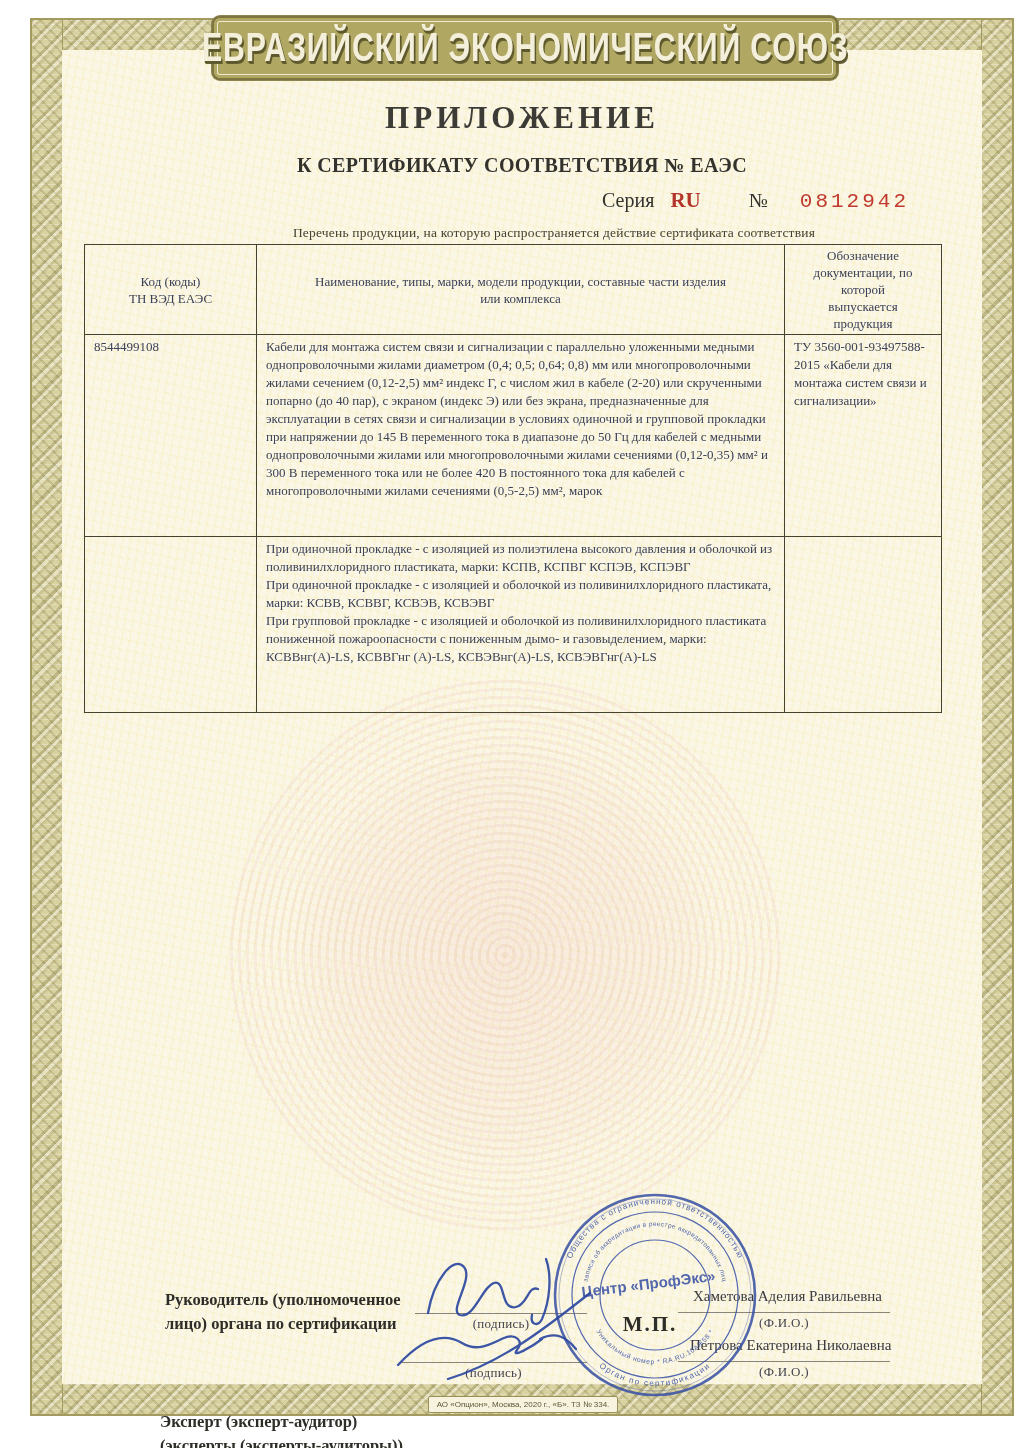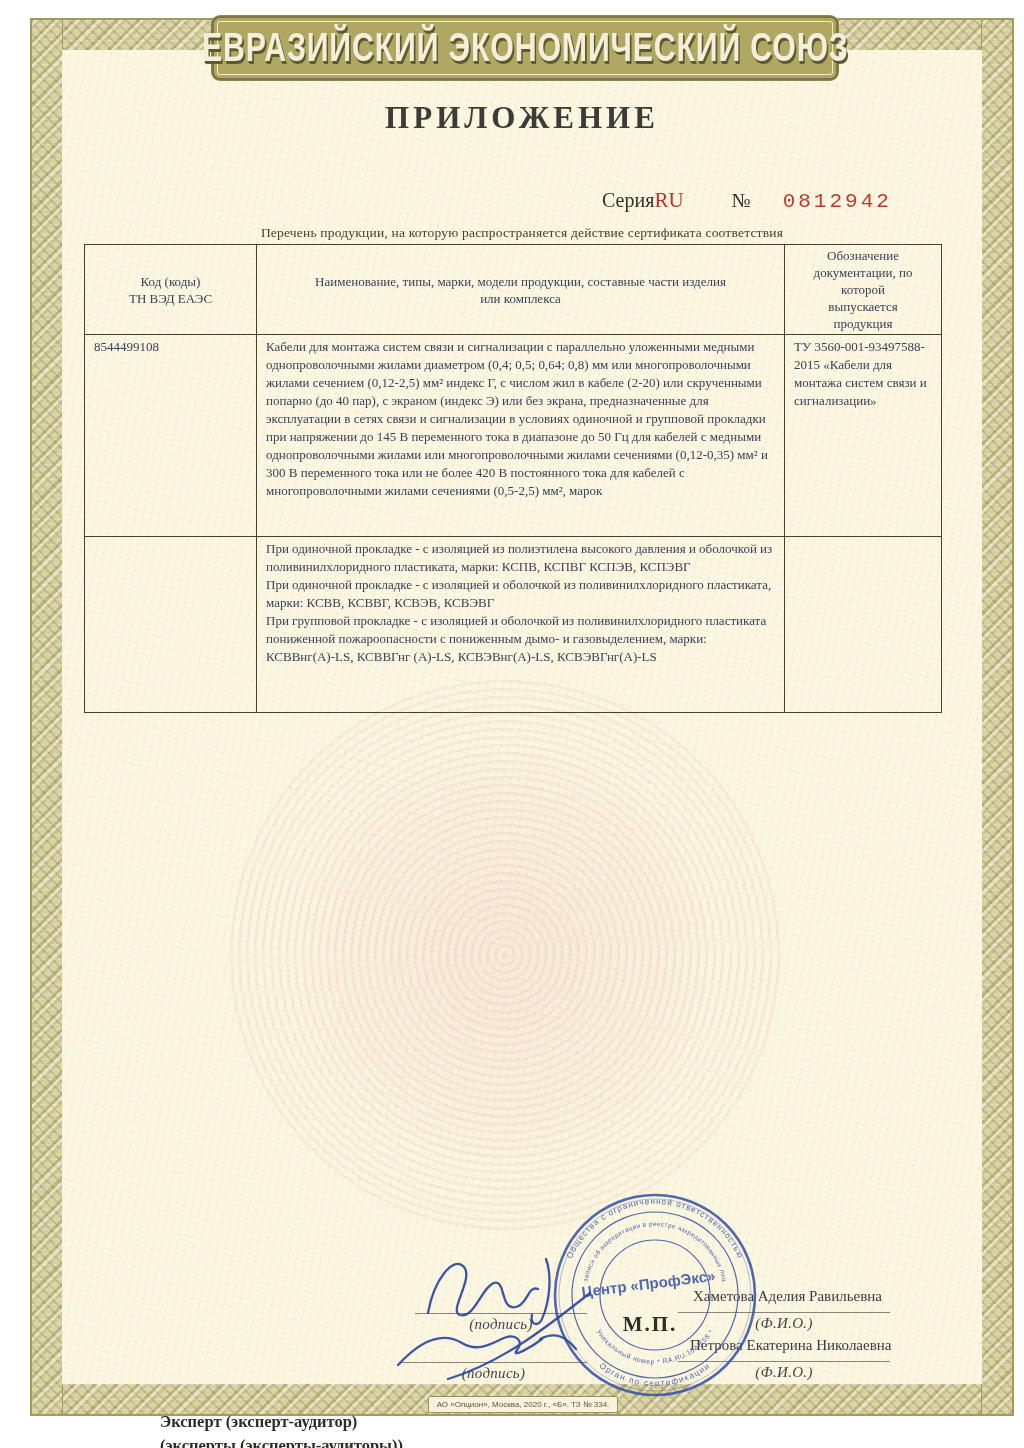--- a/index.html
+++ b/index.html
@@ -46,46 +46,46 @@
   
   .doc-title{position:absolute;left:0;top:50px;width:100%;text-align:center;
           font-size:31px;font-weight:bold;letter-spacing:4px;color:#3d3b35;}
   .subtitle{position:absolute;left:0;top:104px;width:100%;display:flex;
           justify-content:center;align-items:baseline;gap:12px;}
   .subtitle .lbl{font-size:20px;font-weight:bold;color:#34322c;letter-spacing:.4px;}
   .subtitle .num{font-size:20px;color:#3a3a46;padding:0 10px 2px 10px;
           border-bottom:1px solid #726d60;letter-spacing:.5px;}
   .series{position:absolute;left:540px;top:138px;display:flex;align-items:baseline;}
   .series .s-lbl{font-size:20px;color:#33312b;}
-  .series .s-val{font-size:21px;font-weight:normal;color:#b5352a;margin-left:0;}
+  .series .s-val{font-size:21px;font-weight:bold;color:#b5352a;margin-left:16px;}
   .series .s-no{font-size:20px;color:#33312b;margin-left:48px;}
   .series .s-num{font-family:"Liberation Mono",monospace;font-size:21px;color:#c0392e;
           letter-spacing:3px;margin-left:32px;}
 
   
   .tbl-caption{position:absolute;left:0;top:175px;width:100%;text-align:center;
-          font-size:13.5px;color:#44412f;letter-spacing:.2px;}
+          font-size:13.5px;color:#44412f;letter-spacing:.2px;padding-left:32px;}
   table.products{position:absolute;left:22px;top:194px;width:857px;border-collapse:collapse;
           table-layout:fixed;}
   table.products col.c1{width:172px;} table.products col.c2{width:528px;} table.products col.c3{width:157px;}
   table.products td{border:1.4px solid #45422f;vertical-align:top;
           font-size:13px;line-height:18px;color:#3b4156;padding:3px 9px 4px 9px;
           overflow:hidden;box-sizing:border-box;}
   table.products tr.hdr td{text-align:center;vertical-align:middle;height:70px;
           font-size:13px;line-height:17px;padding:2px 22px;}
   table.products tr.r1 td{height:202px;}
   table.products tr.r2 td{height:176px;}
   .pre{white-space:pre-line;}
 
   
   .role{position:absolute;font-size:16.5px;font-weight:bold;color:#2e2d27;line-height:24px;}
   .role-head{left:103px;top:1238px;width:330px;}
   .role-expert{left:98px;top:1360px;width:330px;}
   .sigline{position:absolute;border-top:1px solid #8a857b;height:0;}
-  .cap{position:absolute;font-size:15px;color:#45434c;text-align:center;letter-spacing:.3px;font-style:italic;}
+  .cap{position:absolute;font-size:13px;color:#45434c;text-align:center;letter-spacing:.3px;}
   .person-name{position:absolute;font-size:15px;color:#3a3a40;white-space:nowrap;z-index:4;}
 
   
   .stamp{position:absolute;left:488px;top:1140px;width:210px;height:210px;z-index:6;opacity:.88;}
   .stamp text{fill:#3b54a5;font-family:"Liberation Sans",sans-serif;}
   .mp{position:absolute;left:548px;top:1262px;width:80px;text-align:center;z-index:7;
       font-size:21px;font-weight:bold;letter-spacing:2px;color:#2e2d28;}
   .sig-ink{position:absolute;left:328px;top:1185px;width:310px;height:160px;z-index:8;}
 
   
@@ -109,20 +109,21 @@
   <div class="plaque">
     <span>ЕВРАЗИЙСКИЙ ЭКОНОМИЧЕСКИЙ СОЮЗ</span>
   </div>
 
   <div class="inner">
     <div class="watermark"></div>
 
     <div class="doc-title">ПРИЛОЖЕНИЕ</div>
 
     <div class="subtitle">
+      <span class="lbl">К СЕРТИФИКАТУ СООТВЕТСТВИЯ № ЕАЭС</span>
     </div>
 
     <div class="series">
       <span class="s-lbl">Серия</span>
       <span class="s-val">RU</span>
       <span class="s-no">№</span>
       <span class="s-num">0812942</span>
     </div>
 
     <div class="tbl-caption">Перечень продукции, на которую распространяется действие сертификата соответствия</div>
@@ -152,20 +153,22 @@
         <tr class="r2">
           <td></td>
           <td class="pre">При одиночной прокладке - с изоляцией из полиэтилена высокого давления и оболочкой из поливинилхлоридного пластиката, марки: КСПВ, КСПВГ КСПЭВ, КСПЭВГ
 При одиночной прокладке - с изоляцией и оболочкой из поливинилхлоридного пластиката, марки: КСВВ, КСВВГ, КСВЭВ, КСВЭВГ
 При групповой прокладке - с изоляцией и оболочкой из поливинилхлоридного пластиката пониженной пожароопасности с пониженным дымо- и газовыделением, марки: КСВВнг(А)-LS, КСВВГнг (А)-LS, КСВЭВнг(А)-LS, КСВЭВГнг(А)-LS</td>
           <td></td>
         </tr>
       </tbody>
     </table>
 
+    <div class="role role-head pre">Руководитель (уполномоченное
+лицо) органа по сертификации</div>
     <div class="role role-expert pre">Эксперт (эксперт-аудитор)
 (эксперты (эксперты-аудиторы))</div>
 
     <div class="sigline" style="left:353px;top:1263px;width:172px;"></div>
     <div class="cap" style="left:353px;top:1266px;width:172px;">(подпись)</div>
 
     <div class="sigline" style="left:338px;top:1312px;width:187px;"></div>
     <div class="cap" style="left:338px;top:1315px;width:187px;">(подпись)</div>
 
     <div class="person-name" style="left:631px;top:1238px;">Хаметова Аделия Равильевна</div>

